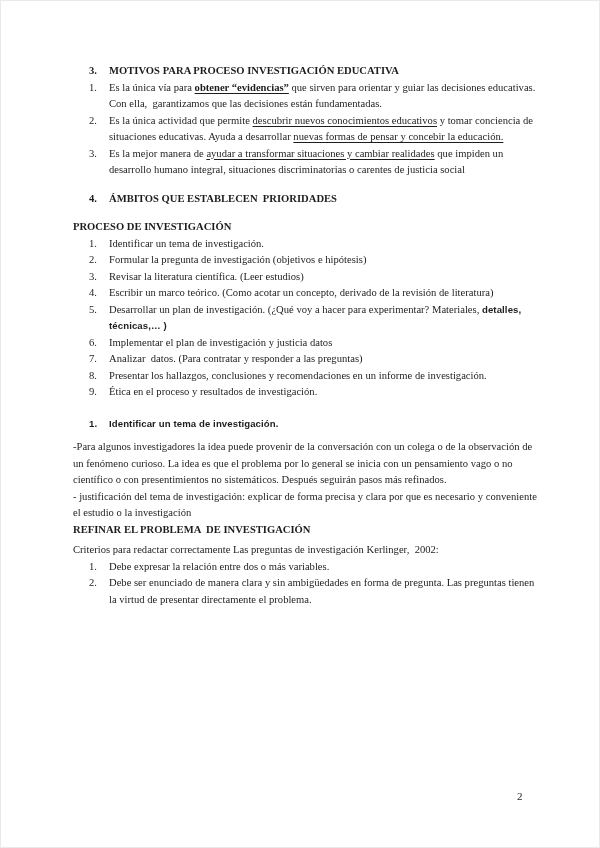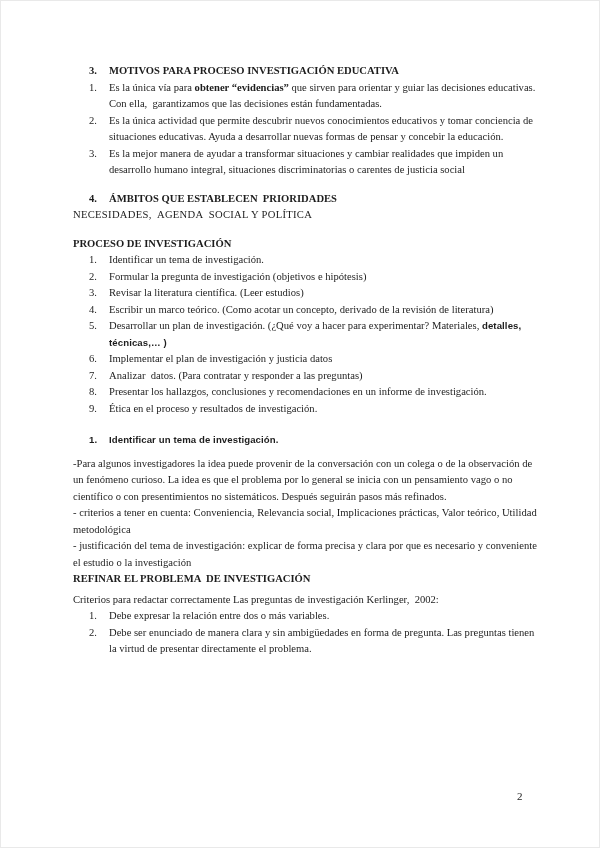--- a/index.html
+++ b/index.html
@@ -14,21 +14,21 @@
     overflow:hidden;
   }
   .content{
     position:absolute;
     left:72px;top:62px;right:61px;
     font-size:10.6px;
     line-height:16.5px;
   }
   .content span{white-space:pre-wrap;}
   .b{font-weight:bold;}
-  .u{text-underline-offset:2px;}
+  .u{text-decoration:underline;text-underline-offset:2px;}
   .sans{
     font-family:"Liberation Sans","DejaVu Sans",sans-serif;
     font-size:9.6px;font-weight:bold;letter-spacing:.1px;
   }
   
   .blk{margin:0;}
   .hnum{display:flex;margin-left:16px;font-weight:bold;}
   .hnum .num{width:20px;flex:0 0 20px;}
   .hbold{font-weight:bold;}
   .caps{letter-spacing:.3px;}
@@ -75,21 +75,20 @@
         </li>
         <li data-name="list-item">
           <span class="num" data-name="list-item-number">3.</span>
           <div class="li-body" data-name="list-item-text"><span data-name="text-segment">Es la mejor manera de </span><span data-name="text-segment" class="u">ayudar a transformar situaciones y cambiar realidades</span><span data-name="text-segment"> que impiden un desarrollo humano integral, situaciones discriminatorias o carentes de justicia social</span></div>
         </li>
       </ol>
       <div class="blk hnum" data-name="section-heading-ambitos">
         <span class="num" data-name="heading-number">4.</span>
         <span data-name="heading-text"><span data-name="text-segment">ÁMBITOS QUE ESTABLECEN  PRIORIDADES</span></span>
       </div>
-      <div class="blk plain caps" data-name="ambitos-subtext"><span data-name="text-segment">NECESIDADES,  AGENDA  SOCIAL Y POLÍTICA</span></div>
       <div class="blk hbold" data-name="heading-proceso"><span data-name="text-segment">PROCESO DE INVESTIGACIÓN</span></div>
       <ol class="blk olist" data-name="proceso-list">
         <li data-name="list-item">
           <span class="num" data-name="list-item-number">1.</span>
           <div class="li-body" data-name="list-item-text"><span data-name="text-segment">Identificar un tema de investigación.</span></div>
         </li>
         <li data-name="list-item">
           <span class="num" data-name="list-item-number">2.</span>
           <div class="li-body" data-name="list-item-text"><span data-name="text-segment">Formular la pregunta de investigación (objetivos e hipótesis)</span></div>
         </li>
@@ -120,21 +119,20 @@
         <li data-name="list-item">
           <span class="num" data-name="list-item-number">9.</span>
           <div class="li-body" data-name="list-item-text"><span data-name="text-segment">Ética en el proceso y resultados de investigación.</span></div>
         </li>
       </ol>
       <div class="blk sansh" data-name="subheading-identificar-tema">
         <span class="num sans" data-name="heading-number">1.</span>
         <span data-name="heading-text"><span data-name="text-segment" class="sans">Identificar un tema de investigación.</span></span>
       </div>
       <div class="blk para" data-name="paragraph-idea-origen"><span data-name="text-segment">-Para algunos investigadores la idea puede provenir de la conversación con un colega o de la observación de un fenómeno curioso. La idea es que el problema por lo general se inicia con un pensamiento vago o no científico o con presentimientos no sistemáticos. Después seguirán pasos más refinados.</span></div>
-      <div class="blk para" data-name="paragraph-criterios"><span data-name="text-segment">- criterios a tener en cuenta: Conveniencia, Relevancia social, Implicaciones prácticas, Valor teórico, Utilidad  metodológica</span></div>
       <div class="blk para" data-name="paragraph-justificacion"><span data-name="text-segment">- justificación del tema de investigación: explicar de forma precisa y clara por que es necesario y conveniente el estudio o la investigación</span></div>
       <div class="blk hbold" data-name="heading-refinar"><span data-name="text-segment">REFINAR EL PROBLEMA  DE INVESTIGACIÓN</span></div>
       <div class="blk para" data-name="paragraph-criterios-redactar"><span data-name="text-segment">Criterios para redactar correctamente Las preguntas de investigación Kerlinger,  2002:</span></div>
       <ol class="blk olist" data-name="refinar-list">
         <li data-name="list-item">
           <span class="num" data-name="list-item-number">1.</span>
           <div class="li-body" data-name="list-item-text"><span data-name="text-segment">Debe expresar la relación entre dos o más variables.</span></div>
         </li>
         <li data-name="list-item">
           <span class="num" data-name="list-item-number">2.</span>

